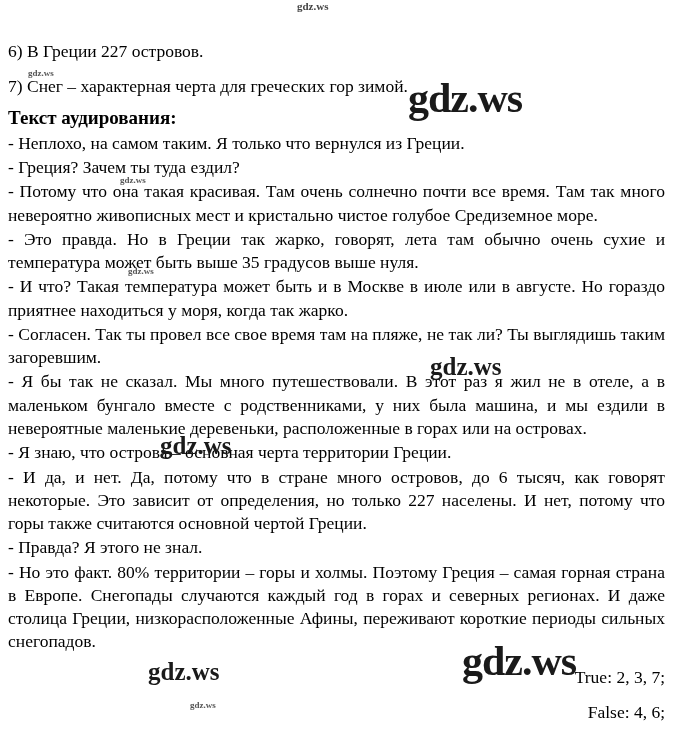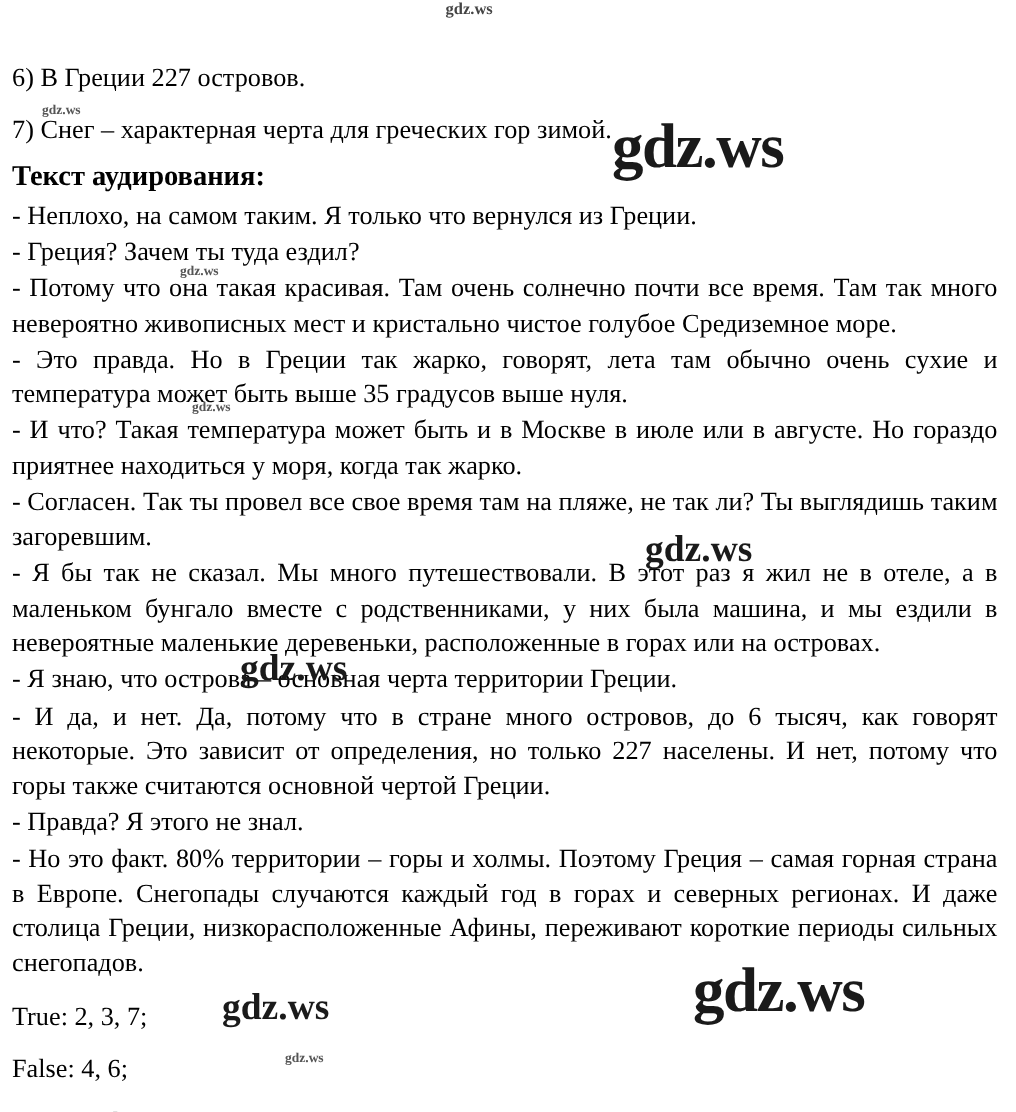--- a/index.html
+++ b/index.html
@@ -42,21 +42,21 @@
     font-size: 17.5px;
     line-height: 1.33;
     margin: 0 0 1px 0;
     text-align: justify;
     text-justify: inter-word;
   }
   .answers {
     margin-top: 6px;
   }
   .answers .line {
-    text-align: left;
+    text-align: right;
     margin-bottom: 1px;
   }
 
   
   .wm {
     position: absolute;
     color: #1a1a1a;
     font-family: "Liberation Serif", serif;
     font-weight: bold;
     pointer-events: none;

